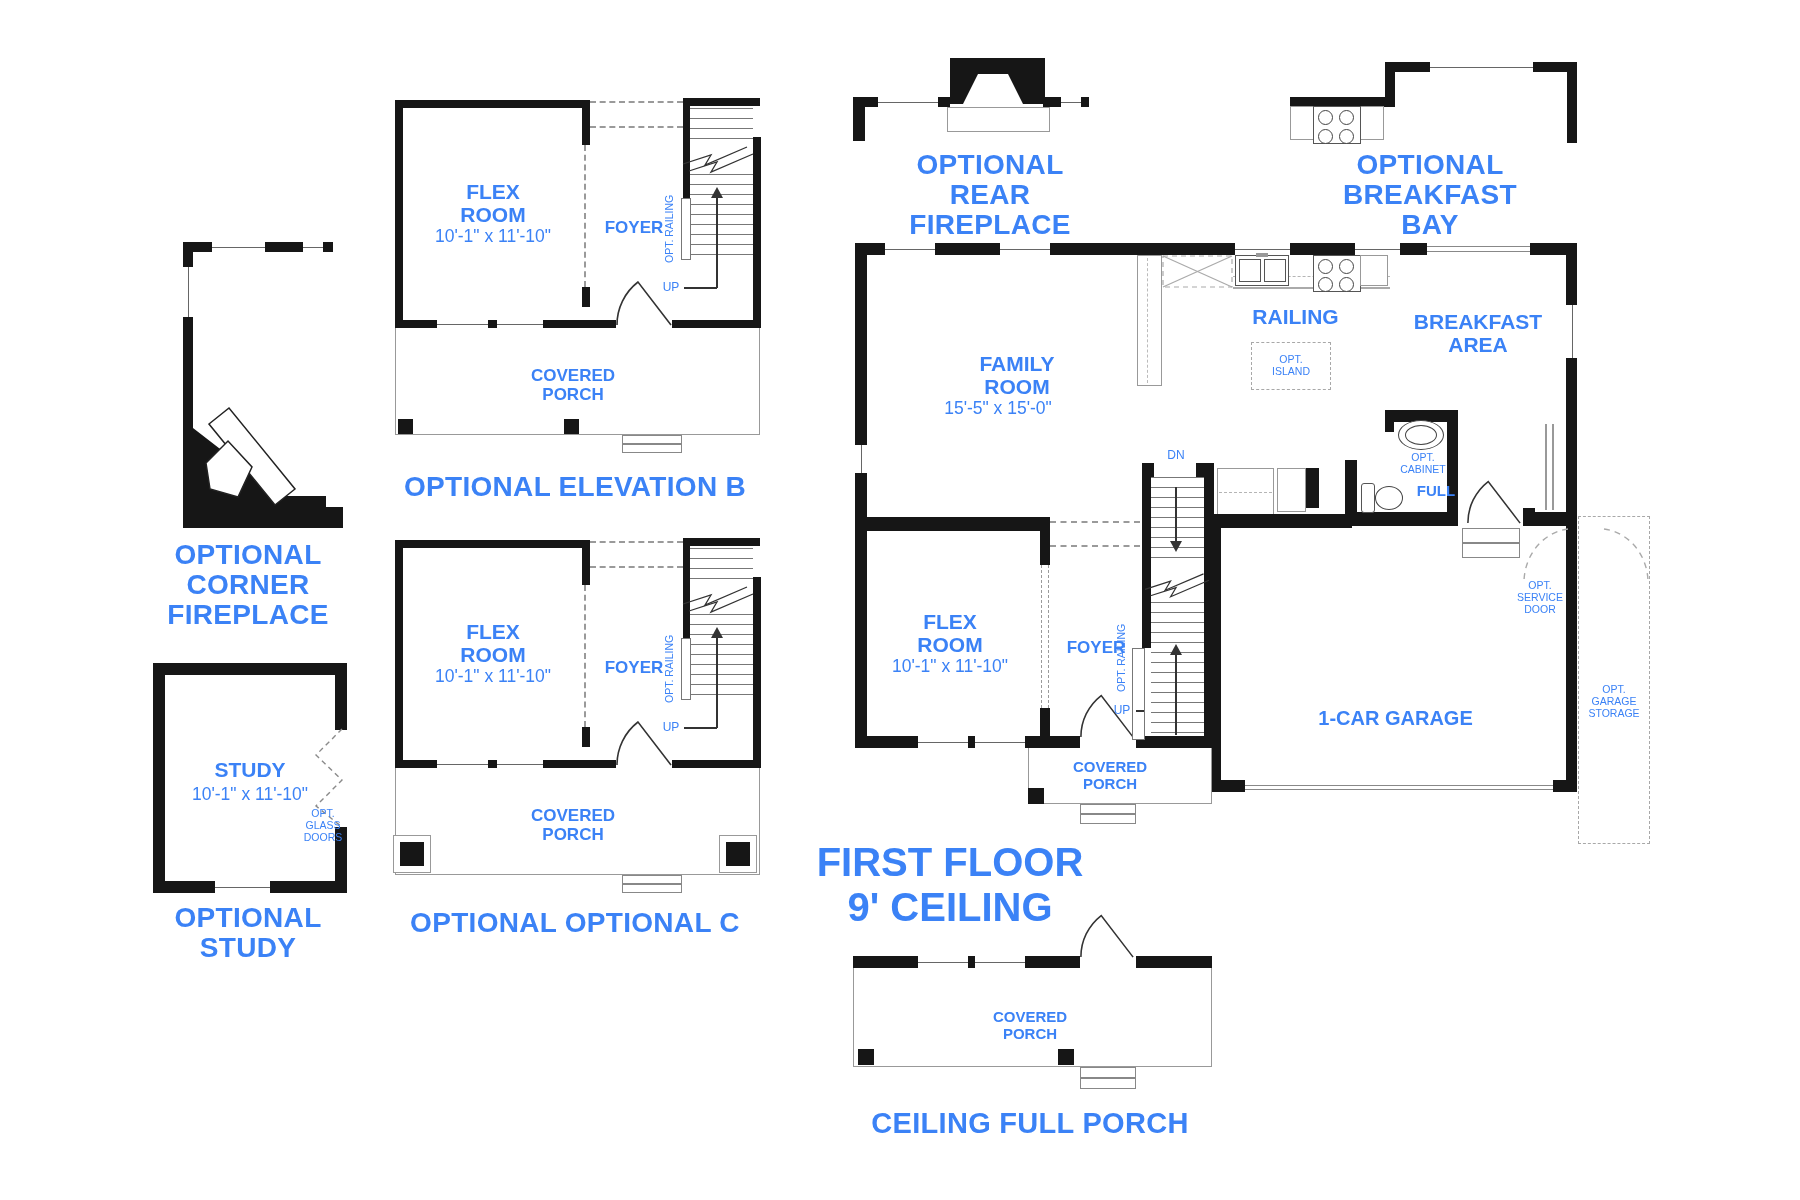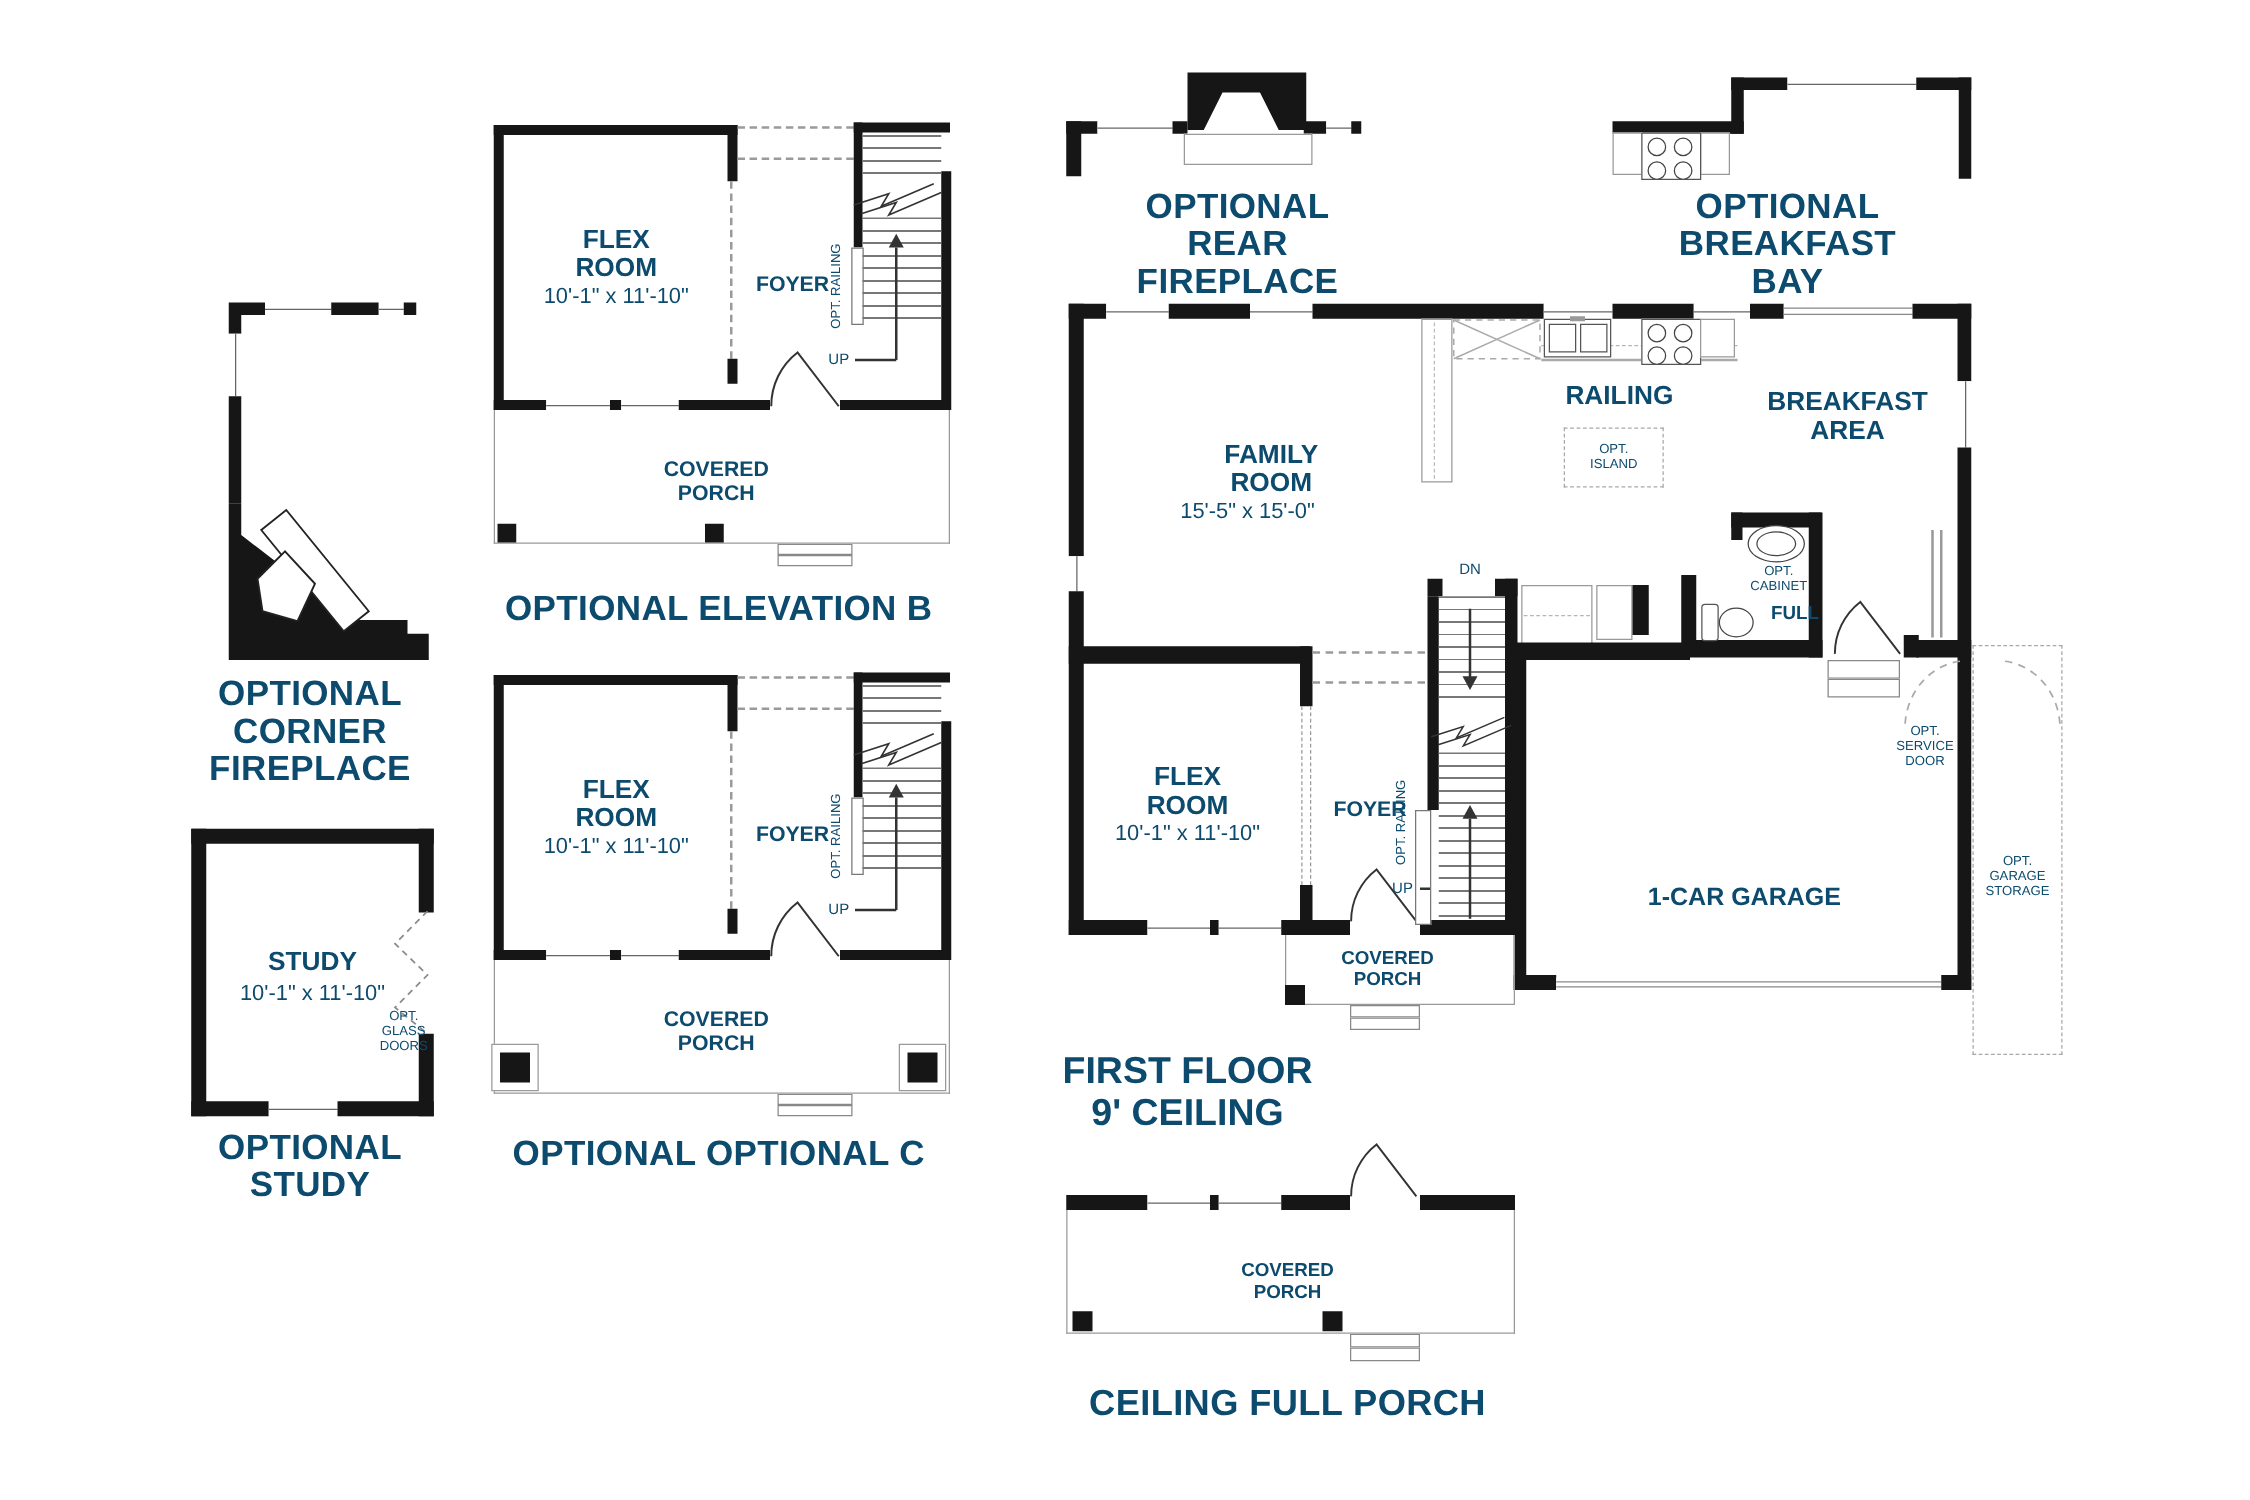--- a/index.html
+++ b/index.html
@@ -25,23 +25,23 @@
   .treads{position:absolute;background:repeating-linear-gradient(to bottom,#777 0,#777 1.4px,transparent 1.4px,transparent 10px)}
   .rail{position:absolute;background:#fff;border:1.2px solid #777}
   .sq{position:absolute;background:#161616}
   .step{position:absolute;border:1.2px solid #888;background:#fff}
   .gline{position:absolute;background:#999}
   .oval{position:absolute;border:1.4px solid #444;border-radius:50%;background:#fff}
   .circ{position:absolute;border:1.3px solid #444;border-radius:50%;background:#fff}
   .arrowline{position:absolute;background:#333}
   .tri-up{position:absolute;width:0;height:0;border-left:6px solid transparent;border-right:6px solid transparent;border-bottom:11px solid #333}
   .tri-dn{position:absolute;width:0;height:0;border-left:6px solid transparent;border-right:6px solid transparent;border-top:11px solid #333}
-  .txt{position:absolute;text-align:center;white-space:pre-line;color:#0c4a6e}
+  .txt{position:absolute;text-align:center;white-space:pre-line;color:#3b82f6}
   .t-title{font-weight:bold;font-size:28px;line-height:1.08;letter-spacing:.3px}
-  .t-big{font-weight:bold;font-size:30px;line-height:1.12}
+  .t-big{font-weight:bold;font-size:40px;line-height:1.12}
   .t-room{font-weight:bold;font-size:21px;line-height:1.1}
   .t-dims{font-size:17.5px}
   .t-mid{font-weight:bold;font-size:17px}
   .t-porch{font-weight:bold;font-size:17px;line-height:1.12}
   .t-porch-sm{font-weight:bold;font-size:15px;line-height:1.15}
   .t-small{font-size:10.5px;line-height:1.12}
   .t-tiny{font-size:12px}
   .t-pwdr{font-weight:bold;font-size:15px}
   .t-garage{font-weight:bold;font-size:20px}
   .vtext{writing-mode:vertical-rl;transform:rotate(180deg)}

